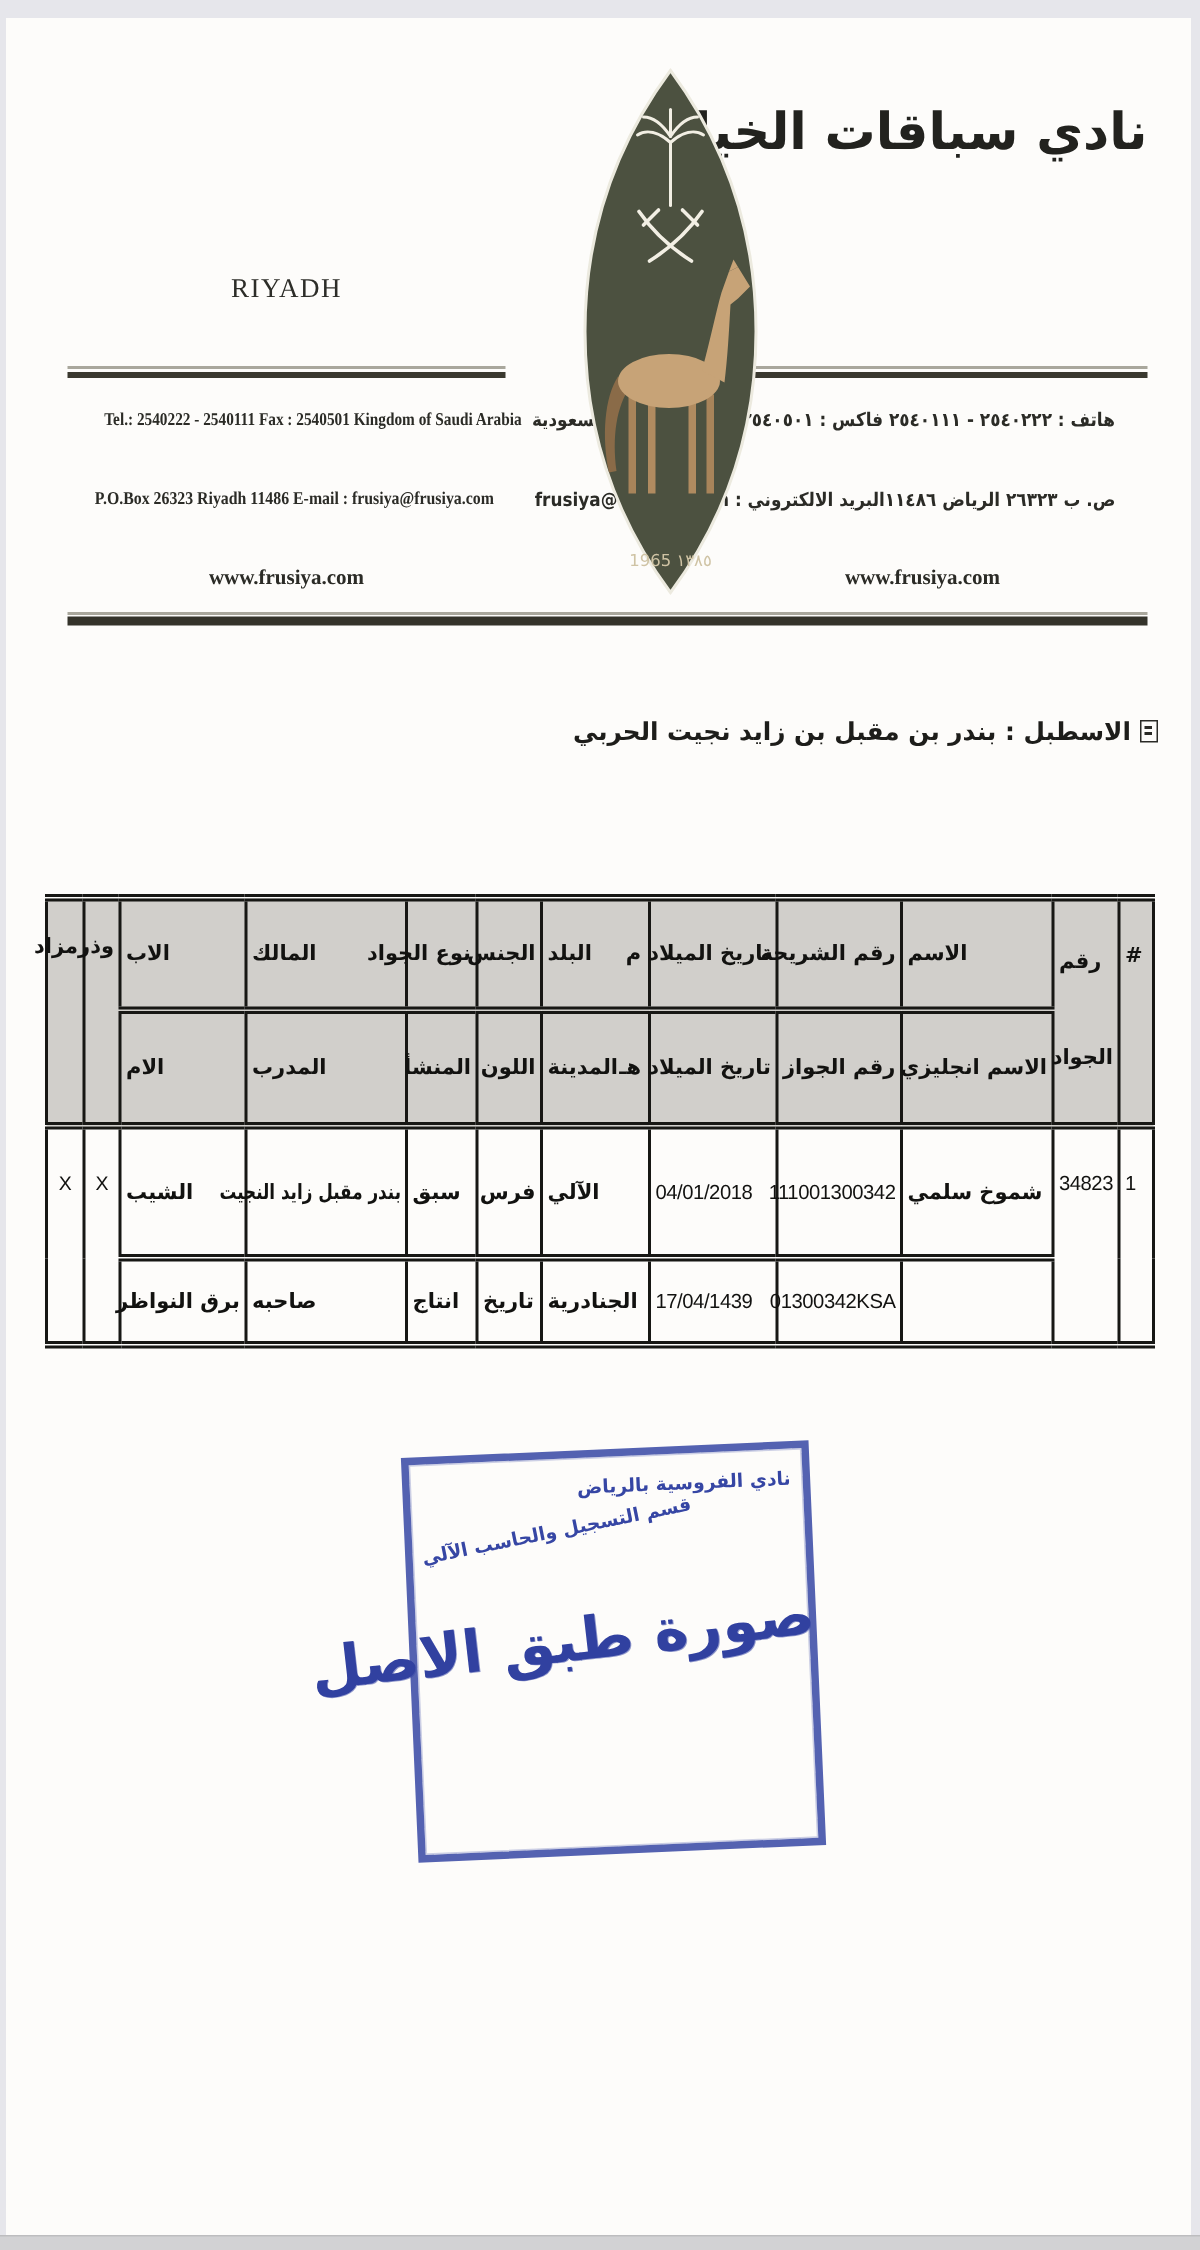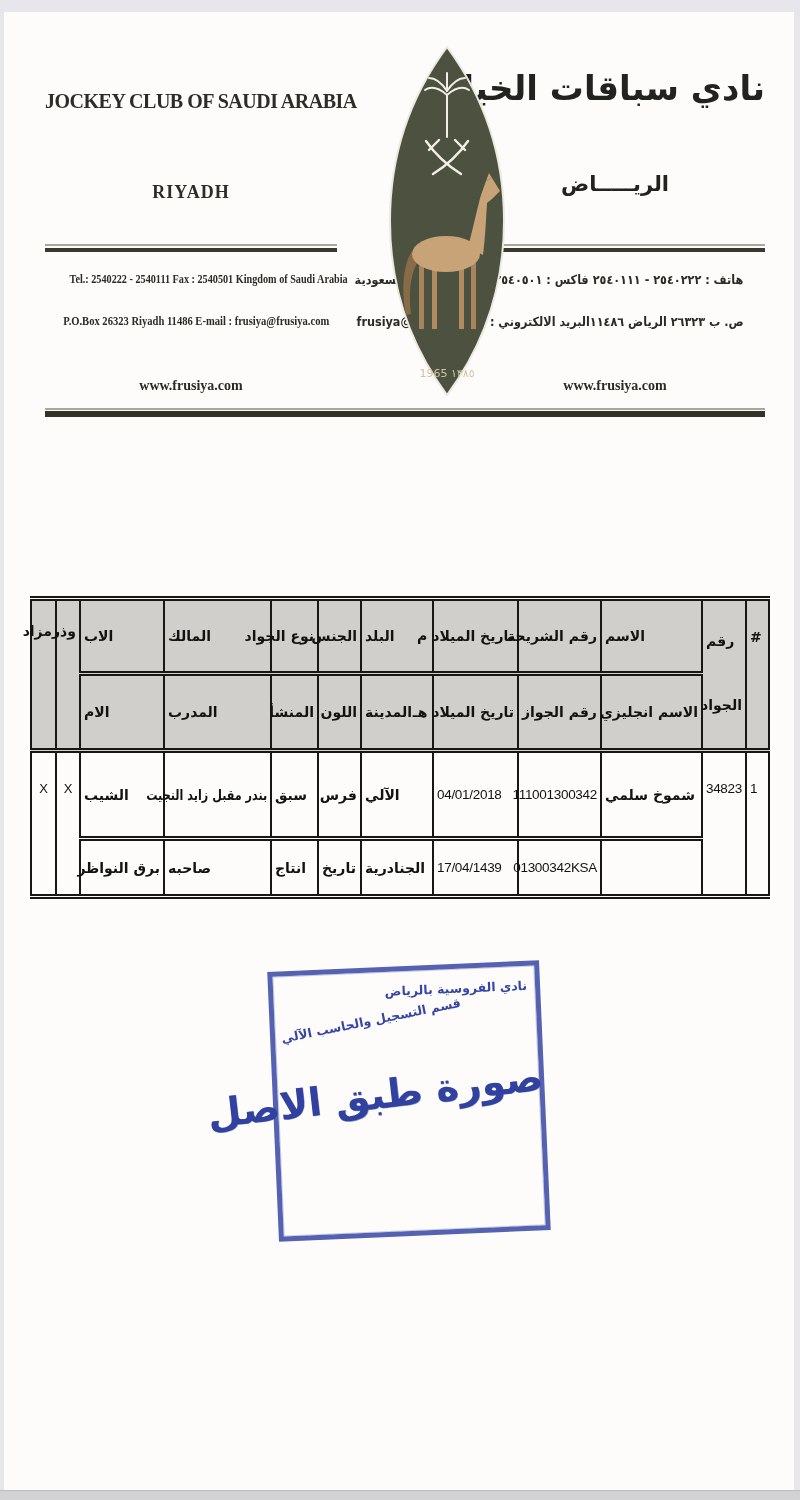--- a/index.html
+++ b/index.html
@@ -11,35 +11,35 @@
 
   
   .letterhead { position:absolute; left:45px; top:60px; width:720px; height:360px; }
   .lh-col { position:absolute; top:0; height:360px; }
   .lh-left { left:0; width:292px; }
   .lh-right { right:0; width:300px; }
   .lh-title-en { position:absolute; top:30px; left:0; width:100%; text-align:center;
     font-family:"Liberation Serif", serif; font-weight:bold; font-size:20px; color:#2d2d28;
     white-space:nowrap; letter-spacing:-0.5px; }
   .lh-sub-en { position:absolute; top:122px; left:0; width:100%; text-align:center;
-    font-family:"Liberation Serif", serif; font-weight:bold; font-size:18px; letter-spacing:1px; color:#2d2d28; }
+    font-family:"Liberation Serif", serif; font-weight:normal; font-size:18px; letter-spacing:1px; color:#2d2d28; }
   .lh-title-ar { position:absolute; top:8px; left:0; width:100%; text-align:center;
     font-weight:bold; font-size:34px; color:#22221e; white-space:nowrap; }
   .lh-sub-ar { position:absolute; top:112px; left:0; width:100%; text-align:center;
     font-weight:bold; font-size:21px; color:#22221e; }
   .rule { position:absolute; left:0; width:100%; }
   .rule .thin { height:2px; background:#a9a79c; }
   .rule .thick { height:4px; background:#3a392f; margin-top:2px; }
   .lh-rule { top:184px; }
   .lh-bottom-rule { position:absolute; left:0; top:348px; width:100%; z-index:1; }
   .lh-bottom-rule .thick { height:6px; background:#34332a; margin-top:1px; }
   .contact { position:absolute; left:0; width:100%; text-align:center; white-space:nowrap;
     font-family:"Liberation Serif", serif; font-weight:bold; font-size:12px; color:#2b2b26; }
   .fit { display:inline-block; white-space:nowrap; transform-origin:center; }
-  .c1 { top:212px; } .c2 { top:254px; } .c3 { top:318px; font-size:14px; }
+  .c1 { top:212px; } .c2 { top:265px; } .c3 { top:318px; font-size:14px; }
   .ar-contact { font-family:"DejaVu Sans", sans-serif; font-size:12.5px; }
 
   
   .logo { position:absolute; left:337px; top:-15px; width:130px; height:352px; z-index:2;text-align:center; }
 
   
   .stable-line { position:absolute; right:28px; top:478px; direction:rtl; display:flex;
     align-items:center; gap:6px; font-weight:bold; font-size:16.5px; color:#1d1d1a; }
   .glyph-box { display:inline-block; width:12px; height:15px; border:1.5px solid #2a2a26; position:relative; }
   .glyph-box:before { content:""; position:absolute; left:2px; top:3px; width:5px; height:1.5px; background:#2a2a26; }
@@ -75,38 +75,36 @@
 </style>
 </head>
 <body>
 
 <div class="page">
   <div class="sheet"></div>
 
   <div class="letterhead">
 
     <div class="lh-col lh-left">
-      <div class="lh-title-en">JOCKEY CLUB OF SAUDI ARABIA</div>
       <div class="lh-sub-en">RIYADH</div>
       <div class="rule lh-rule">
           <div class="thin"></div>
           <div class="thick"></div>
         </div>
       <div class="contact c1">
         <span class="fit" style="transform:scaleX(0.85);">Tel.: 2540222 - 2540111  Fax : 2540501   Kingdom of Saudi Arabia</span>
       </div>
       <div class="contact c2">
         <span class="fit" style="transform:scaleX(0.88);">P.O.Box 26323 Riyadh 11486   E-mail : frusiya@frusiya.com</span>
       </div>
       <div class="contact c3">www.frusiya.com</div>
     </div>
 
     <div class="lh-col lh-right" dir="rtl">
       <div class="lh-title-ar">نادي سباقات الخيل</div>
-      <div class="lh-sub-ar">الريـــــاض</div>
       <div class="rule lh-rule">
           <div class="thin"></div>
           <div class="thick"></div>
         </div>
       <div class="contact c1 ar-contact">
         <span class="fit" style="transform:scaleX(0.9);">هاتف : ٢٥٤٠٢٢٢ - ٢٥٤٠١١١  فاكس : ٢٥٤٠٥٠١  المملكة العربية السعودية</span>
       </div>
       <div class="contact c2 ar-contact">
         <span class="fit" style="transform:scaleX(0.9);">ص. ب ٢٦٣٢٣ الرياض ١١٤٨٦البريد الالكتروني : frusiya@frusiya.com</span>
       </div>
@@ -143,20 +141,24 @@
           <rect x="89" y="218" width="5" height="66" fill="#a8845a"></rect>
           <ellipse cx="64" cy="209" rx="34" ry="18" fill="#c7a377"></ellipse>
           <path d="M86,202 C92,180 95,164 99,150 L104,136 L110,133 L118,146 L110,154 L105,158 C104,176 103,194 101,210 Z" fill="#c7a377"></path>
           <path d="M104,136 L107,128 L110,133 Z" fill="#c7a377"></path>
         </g>
         <text x="65" y="332" fill="#cfc3a4" font-size="11" text-anchor="middle" font-family="DejaVu Sans, sans-serif">1965   ١٣٨٥</text>
       </svg>
     </div>
   </div>
 
+  <div class="stable-line">
+    <span class="glyph-box"></span>
+    <span>الاسطبل : بندر بن مقبل بن زايد نجيت الحربي</span>
+  </div>
 
   <table class="horse" dir="rtl">
     <colgroup>
       <col style="width:23px">
         <col style="width:44px">
         <col style="width:101px">
         <col style="width:83px">
       <col style="width:85px">
         <col style="width:72px">
         <col style="width:43px">

